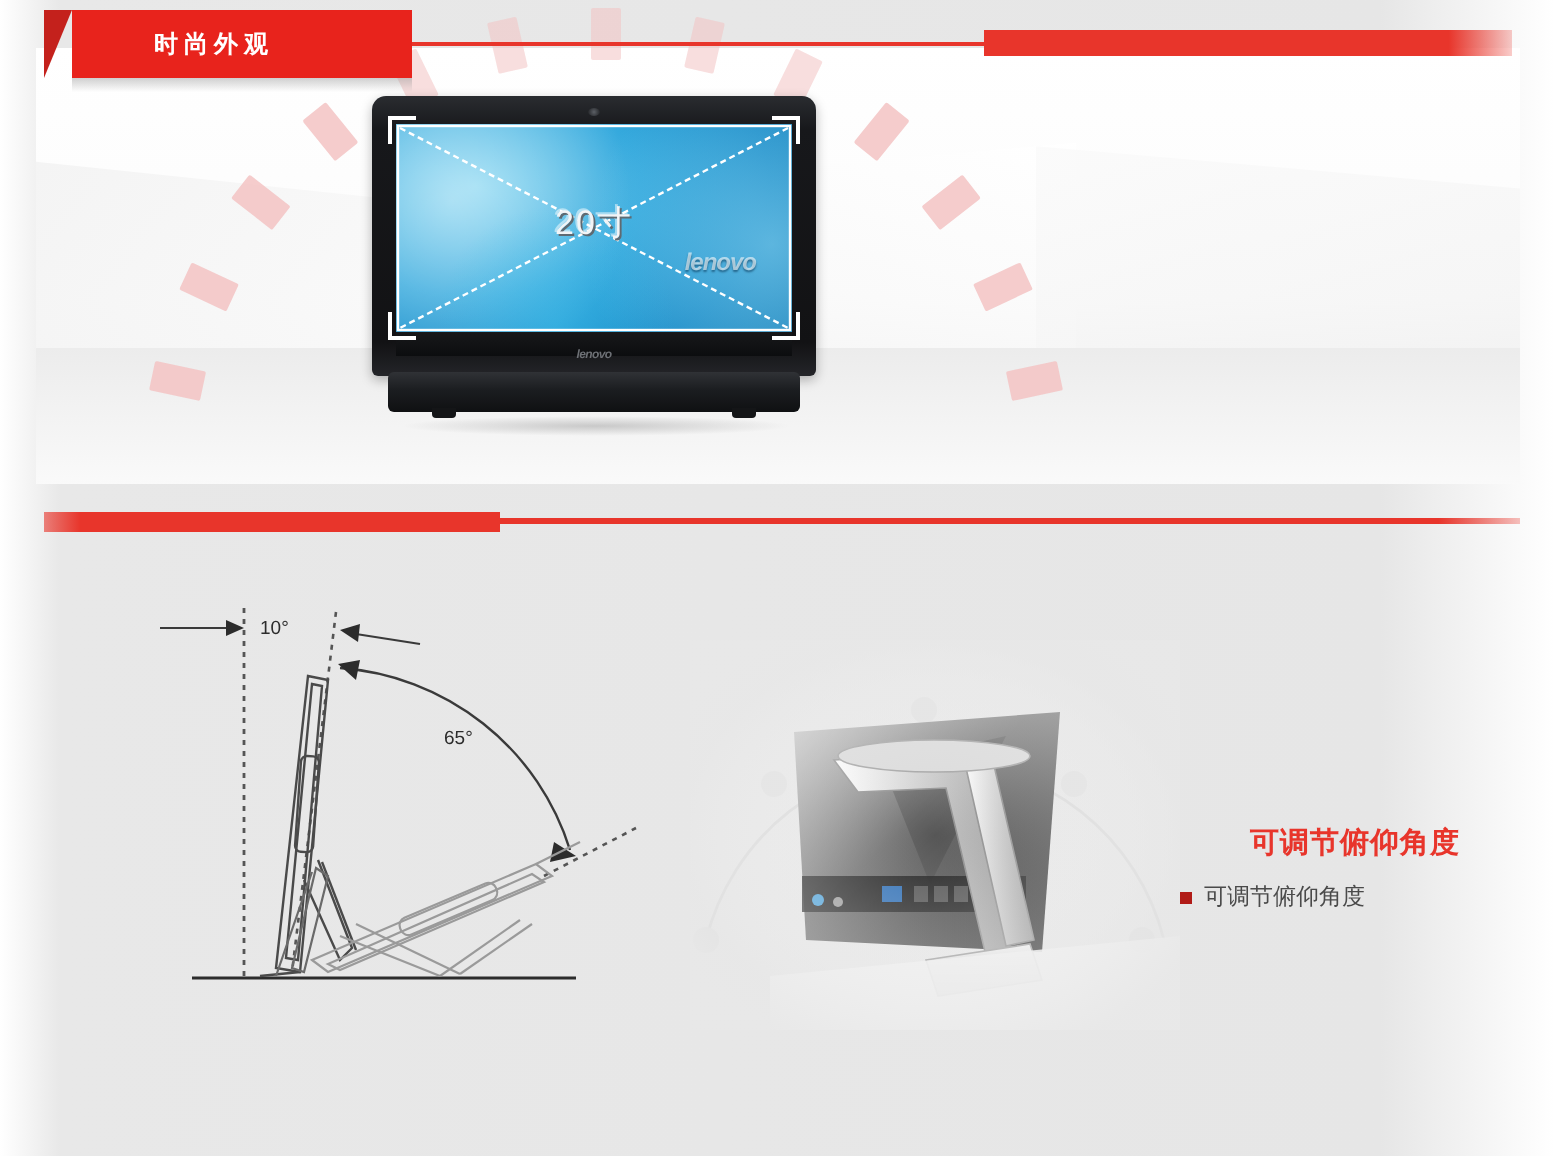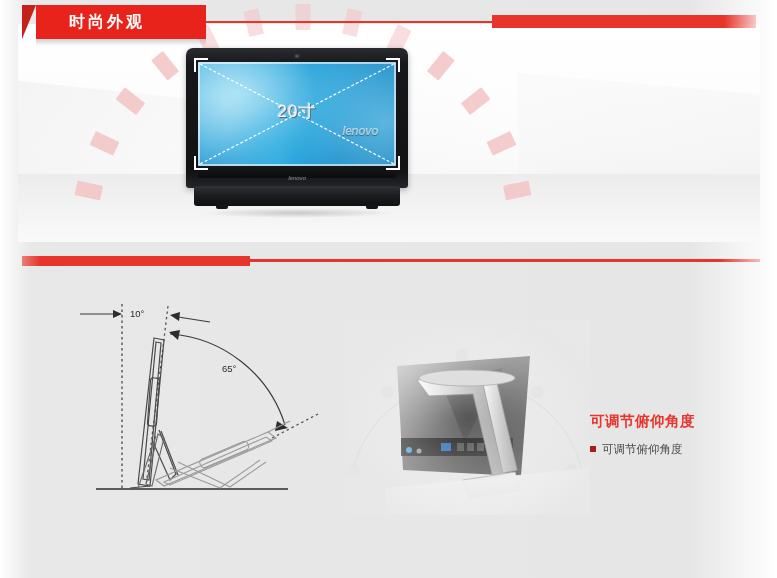--- a/index.html
+++ b/index.html
@@ -146,21 +146,21 @@
     border-left:14px solid #c4211c;
     border-bottom:34px solid transparent;
   }
   .ribbon-body {
     position:absolute; left:14px; top:0; width:170px; height:34px;
     background:#e8231c;
   }
   .ribbon-label {
     position:absolute; left:0; top:0; width:170px; height:34px;
     line-height:34px; text-align:center;
-    color:#fff; font-size:16px; font-weight:bold; letter-spacing:3px;
+    color:#fff; font-size:12px; font-weight:bold; letter-spacing:3px;
   }
   .ribbon-shadow {
     position:absolute; left:14px; top:34px; width:170px; height:7px;
     background:linear-gradient(to bottom, rgba(150,150,150,.45), rgba(150,150,150,0));
   }
 
   
   .rule-top-thin {
     position:absolute; left:192px; top:21px; width:300px; height:2px;
     background:#e8352b;
@@ -182,21 +182,21 @@
 
   
   #section-two { position:absolute; left:0; top:270px; width:777px; height:308px; }
 
   .angle-diagram { position:absolute; left:60px; top:20px; width:290px; height:230px; }
 
   
   .stand-photo { position:absolute; left:345px; top:320px; width:245px; height:195px; }
   .dot-arc { position:absolute; left:0; top:0; width:245px; height:195px; }
 
-  .feature-block { position:absolute; left:590px; top:412px; width:175px; }
+  .feature-block { position:absolute; left:590px; top:412px; width:175px;text-align:center; }
   .feature-title {
     font-size:14.5px; font-weight:bold; color:#e8352b; letter-spacing:.5px;
     margin-bottom:9px;
   }
   .feature-item {
     font-size:11.5px; color:#4a4a4a; line-height:18px;
     display:flex; align-items:center;
   }
   .bullet {
     display:inline-block; width:6px; height:6px; background:#b11b17;

